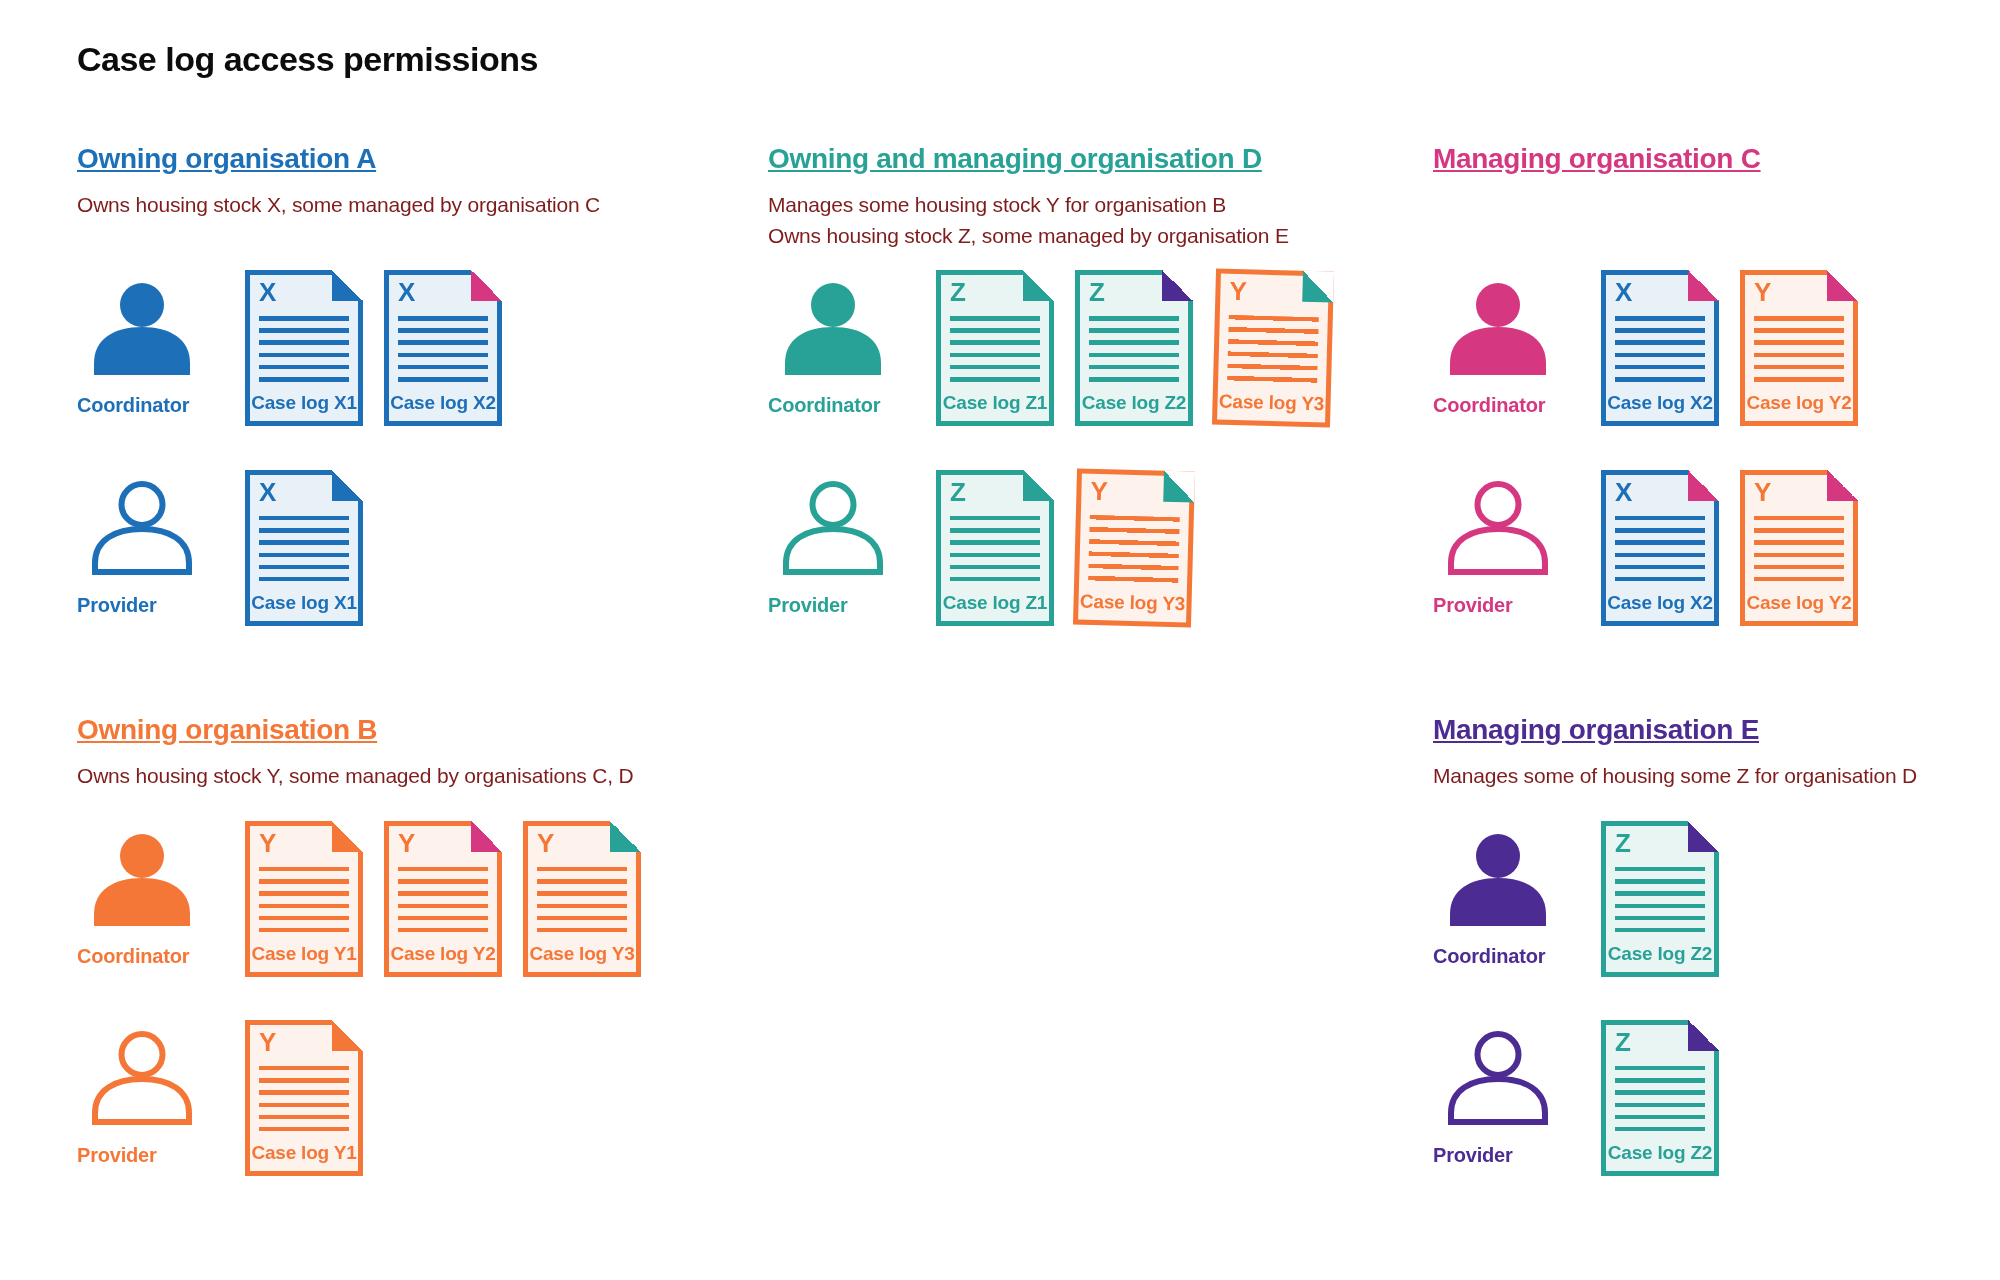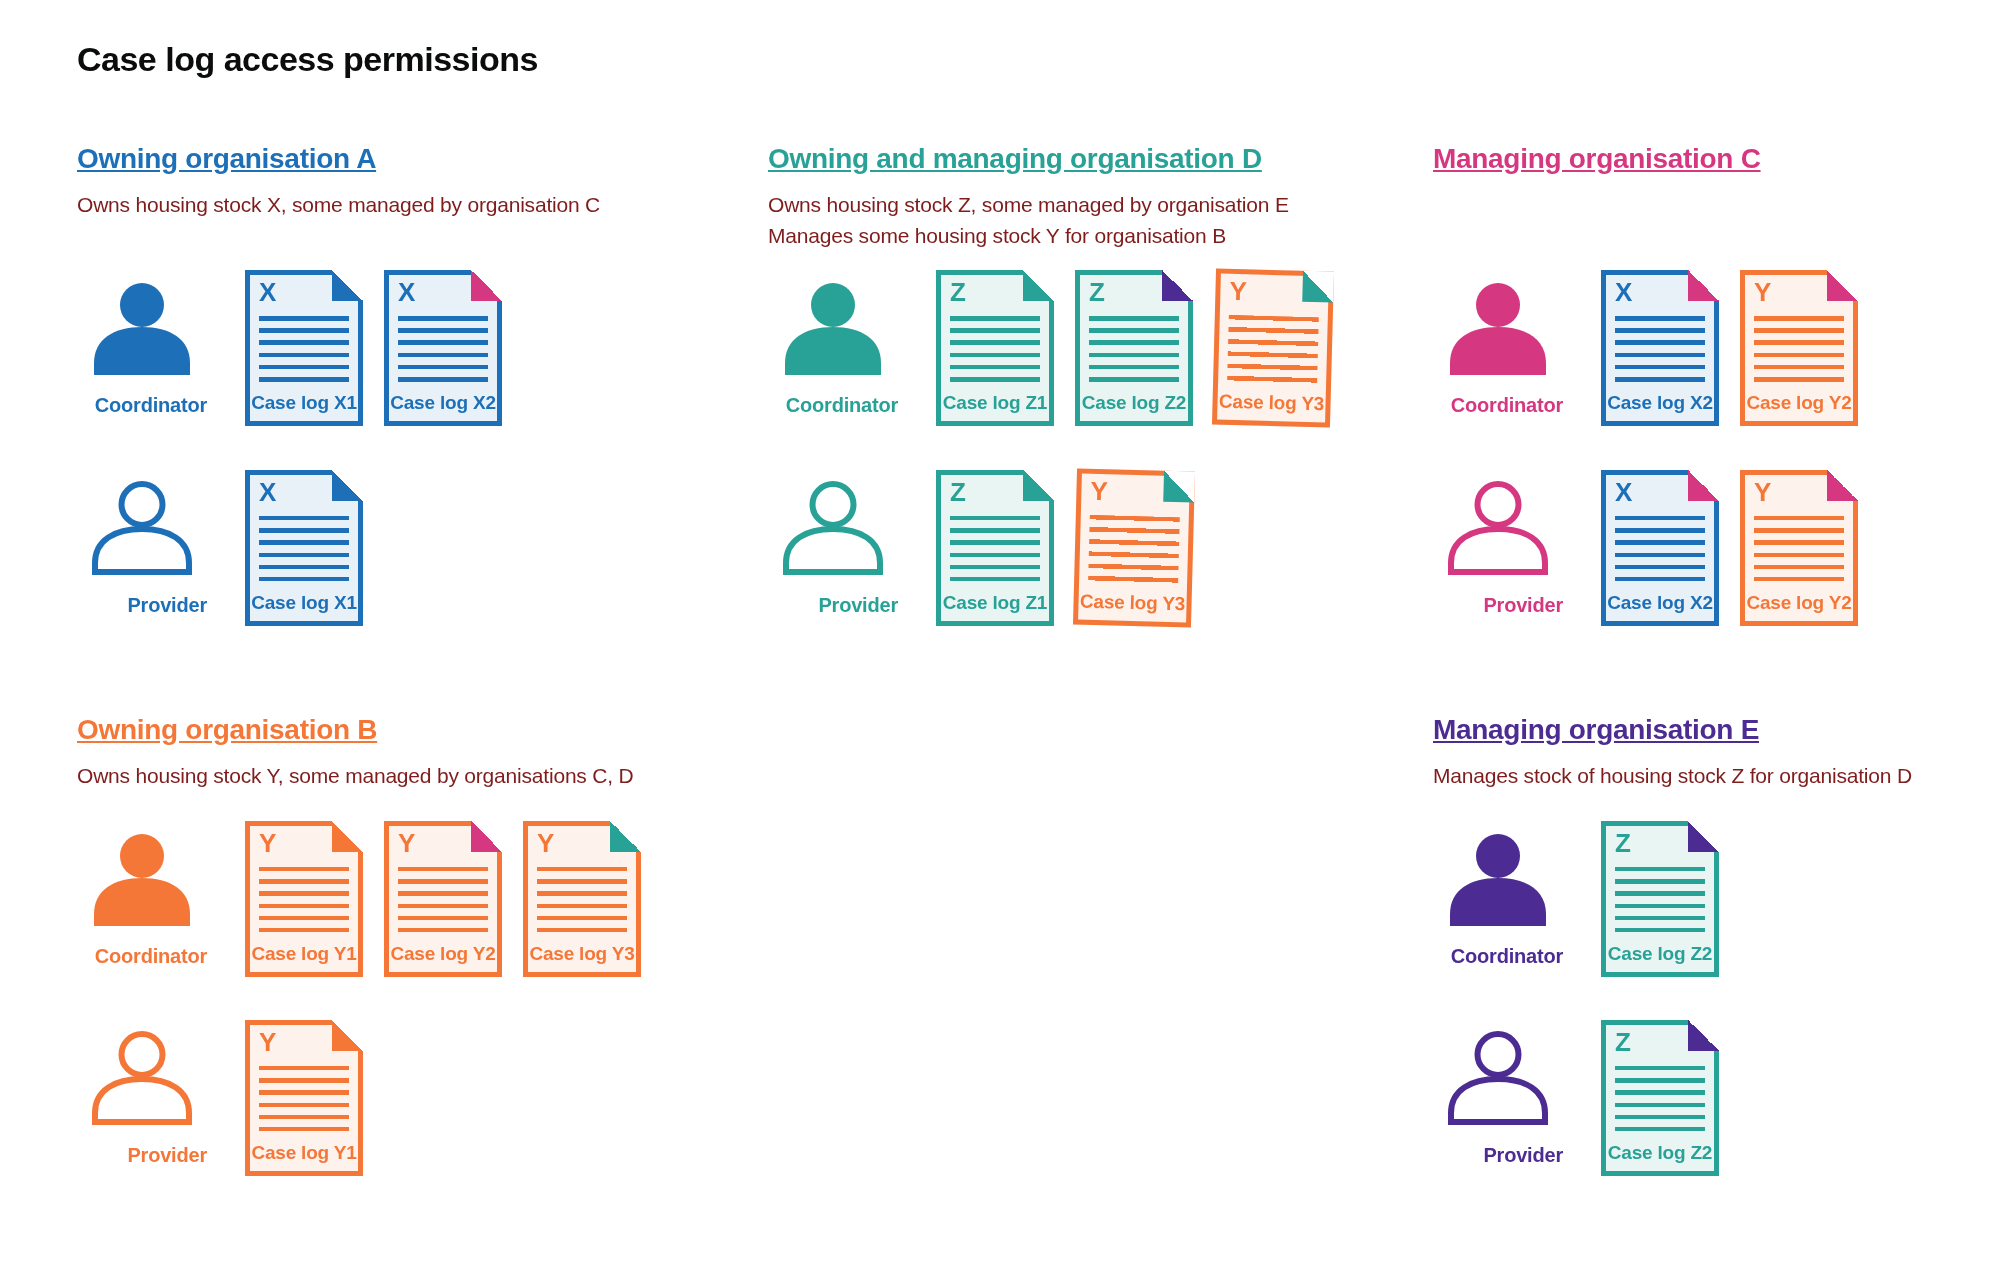--- a/index.html
+++ b/index.html
@@ -13,21 +13,21 @@
   .desc{position:absolute;left:0;top:46px;font-size:21px;line-height:31px;color:#7f1d1d;white-space:nowrap;}
 
   .row{position:absolute;left:0;display:flex;align-items:flex-start;}
   .sec-top .row-1{top:127px;}
   .sec-top .row-2{top:327px;}
   .sec-bottom .row-1{top:107px;}
   .sec-bottom .row-2{top:306px;}
 
   .figure{width:130px;flex:0 0 130px;padding-top:8px;margin-right:17px;color:var(--sc);}
   .person{display:block;width:104px;height:100px;margin:0 auto;}
-  .role{margin-top:16px;text-align:right;font-size:20px;font-weight:bold;color:var(--sc);}
+  .role{margin-top:16px;text-align:left;font-size:20px;font-weight:bold;color:var(--sc);}
 
   .doc{position:relative;width:108px;height:146px;border:5px solid var(--dc);background:var(--bg);margin-left:21px;flex:0 0 auto;}
   .fold{position:absolute;top:-5px;right:-5px;width:31px;height:31px;
         background:linear-gradient(to bottom left,#ffffff 0%,#ffffff 50%,var(--fold) 50%,var(--fold) 100%);}
   .letter{position:absolute;top:2px;left:9px;font-size:26px;font-weight:bold;color:var(--dc);}
   .lines{position:absolute;top:41px;left:9px;right:9px;height:66px;
          background:repeating-linear-gradient(to bottom,var(--dc) 0,var(--dc) 4.5px,transparent 4.5px,transparent 12.2px);}
   .dlabel{position:absolute;left:-4px;right:-4px;bottom:7px;text-align:center;font-size:19px;font-weight:bold;color:var(--dc);white-space:nowrap;}
 </style>
 </head>
@@ -78,22 +78,22 @@
         <span class="letter">X</span>
         <span class="lines"></span>
         <span class="dlabel">Case log X1</span>
       </div>
     </div>
   </div>
 
   <div class="sec sec-top" style="left: 723px; top: 143px; --sc: #28a197;">
     <h2>Owning and managing organisation D</h2>
     <div class="desc">
+      <div>Manages some housing stock Y for organisation B</div>
       <div>Owns housing stock Z, some managed by organisation E</div>
-      <div>Manages some housing stock Y for organisation B</div>
     </div>
 
     <div class="row row-1">
       <div class="figure">
         <svg class="person" viewBox="0 0 104 100">
           <circle cx="52" cy="27" r="22" fill="currentColor"></circle>
           <path d="M4 97 V85 C4 61 24 49 52 49 C80 49 100 61 100 85 V97 Z" fill="currentColor"></path>
         </svg>
         <div class="role">Coordinator</div>
       </div>
@@ -237,21 +237,21 @@
         <span class="letter">Y</span>
         <span class="lines"></span>
         <span class="dlabel">Case log Y1</span>
       </div>
     </div>
   </div>
 
   <div class="sec sec-bottom" style="left: 1388px; top: 714px; --sc: #4c2c92;">
     <h2>Managing organisation E</h2>
     <div class="desc">
-      <div>Manages stock of housing stock Z for organisation D</div>
+      <div>Manages some of housing some Z for organisation D</div>
     </div>
 
     <div class="row row-1">
       <div class="figure">
         <svg class="person" viewBox="0 0 104 100">
           <circle cx="52" cy="27" r="22" fill="currentColor"></circle>
           <path d="M4 97 V85 C4 61 24 49 52 49 C80 49 100 61 100 85 V97 Z" fill="currentColor"></path>
         </svg>
         <div class="role">Coordinator</div>
       </div>

